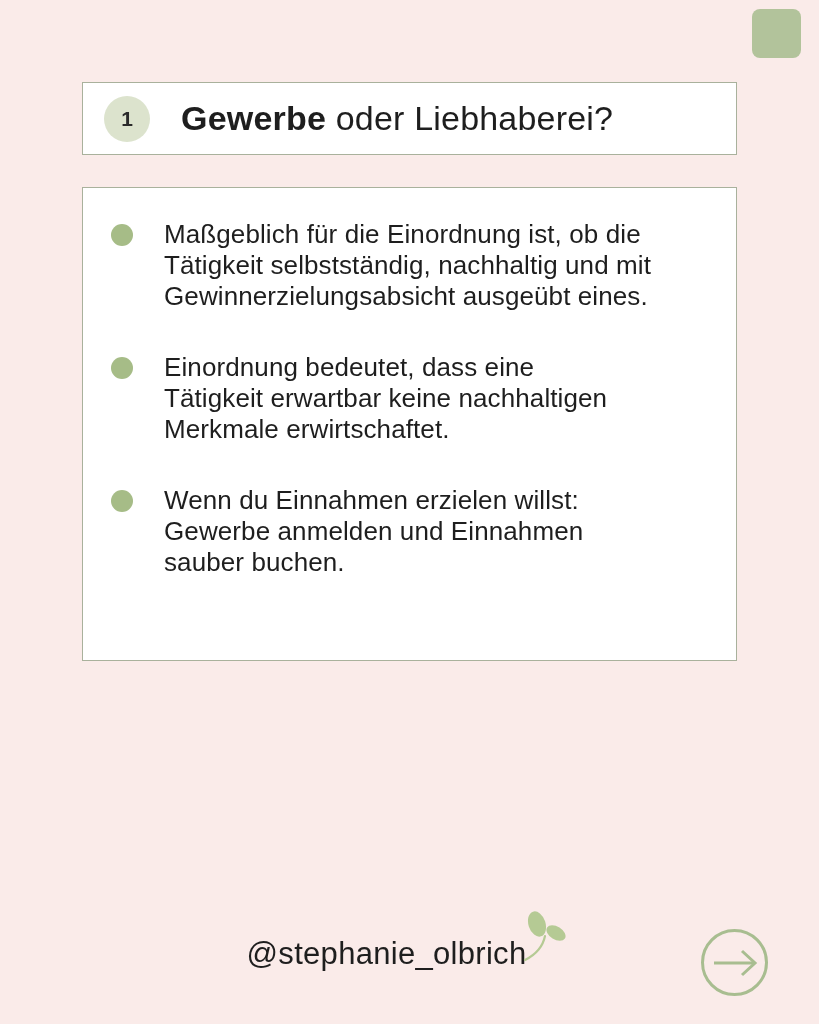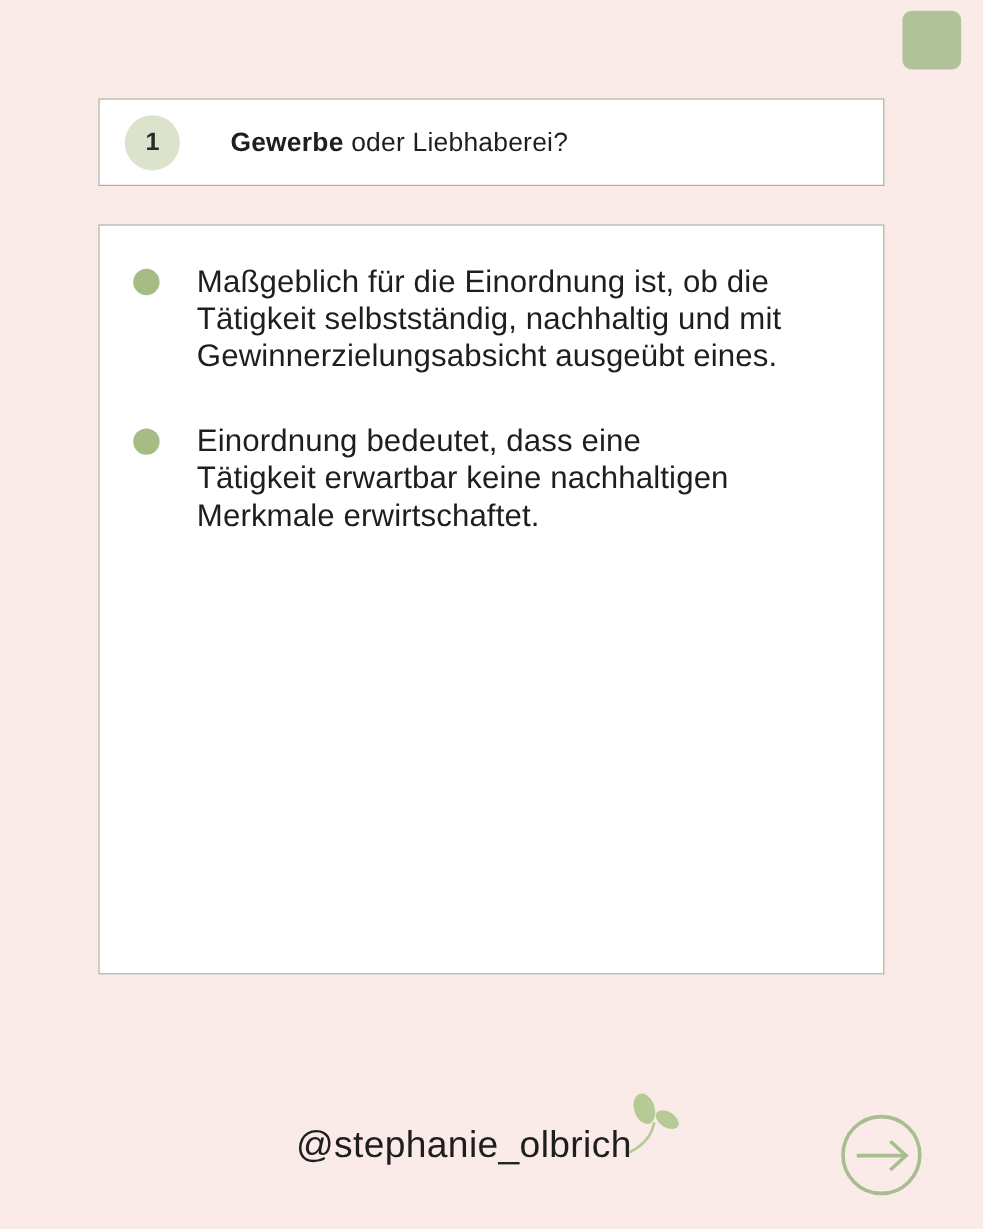--- a/index.html
+++ b/index.html
@@ -35,32 +35,32 @@
   }
   .badge {
     width: 46px; height: 46px;
     border-radius: 50%;
     background: #dce3cd;
     display: flex; align-items: center; justify-content: center;
     font-size: 21px; font-weight: 700; color: #2a2a2a;
     flex: none;
   }
   .header-title {
-    margin-left: 42px;
-    font-size: 22px;
+    margin-left: 31px;
+    font-size: 34px;
     letter-spacing: 0.2px;
     white-space: nowrap;
   }
   .header-title .b { font-weight: 700; }
 
   
   .body-card {
     position: absolute;
     left: 82px; top: 187px;
-    width: 655px; height: 625px;
+    width: 655px; height: 474px;
     background: #ffffff;
     border: 1.5px solid #a9b19c;
     box-sizing: border-box;
     padding: 31px 24px 14px 28px;
   }
   .bullet-list {
     display: flex;
     flex-direction: column;
     gap: 40px;
   }
@@ -137,20 +137,26 @@
         <div class="btext"><span>Maßgeblich für die Einordnung ist, ob die
 Tätigkeit selbstständig, nachhaltig und mit
 </span><span class="b">Gewinnerzielungsabsicht</span><span> ausgeübt eines.</span></div>
       </div>
       <div class="bullet">
         <span class="dot"></span>
         <div class="btext"><span class="b">Einordnung</span><span> bedeutet, dass eine
 Tätigkeit erwartbar keine nachhaltigen
 Merkmale erwirtschaftet.</span></div>
       </div>
+      <div class="bullet">
+        <span class="dot"></span>
+        <div class="btext"><span>Wenn du Einnahmen erzielen willst:
+</span><span class="b">Gewerbe anmelden</span><span> und Einnahmen
+sauber buchen.</span></div>
+      </div>
     </div>
 </div>
 
 <div class="footer">
   <span class="handle">@stephanie_olbrich</span>
   <svg class="sprout" viewBox="0 0 46 52" xmlns="http://www.w3.org/2000/svg">
     <path d="M3 50 C 15 44, 21 36, 23 26" fill="none" stroke="#b5ca94" stroke-width="2.2" stroke-linecap="round"></path>
     <ellipse cx="15" cy="14" rx="8.5" ry="13" fill="#b5ca94" transform="rotate(-18 15 14)"></ellipse>
     <ellipse cx="34" cy="23" rx="10.5" ry="6.5" fill="#b5ca94" transform="rotate(32 34 23)"></ellipse>
   </svg>

